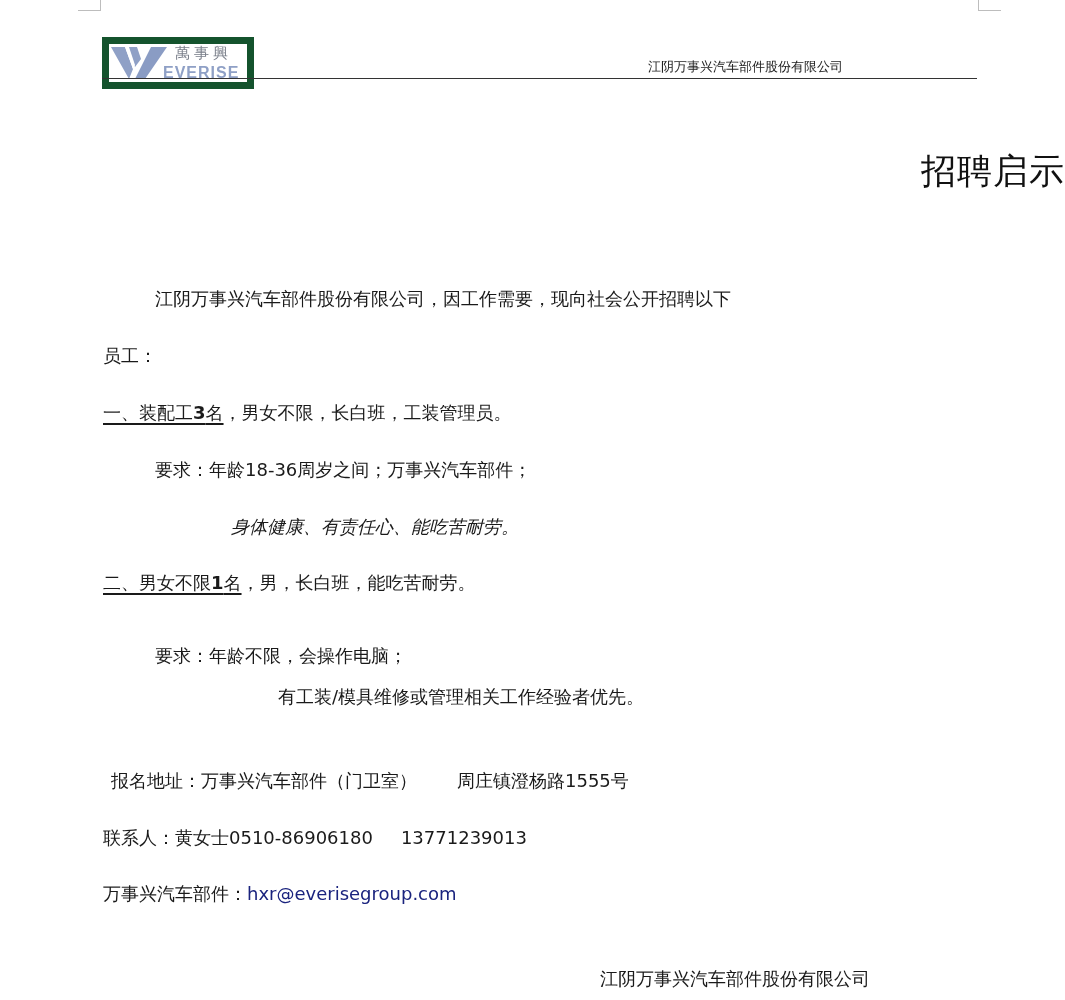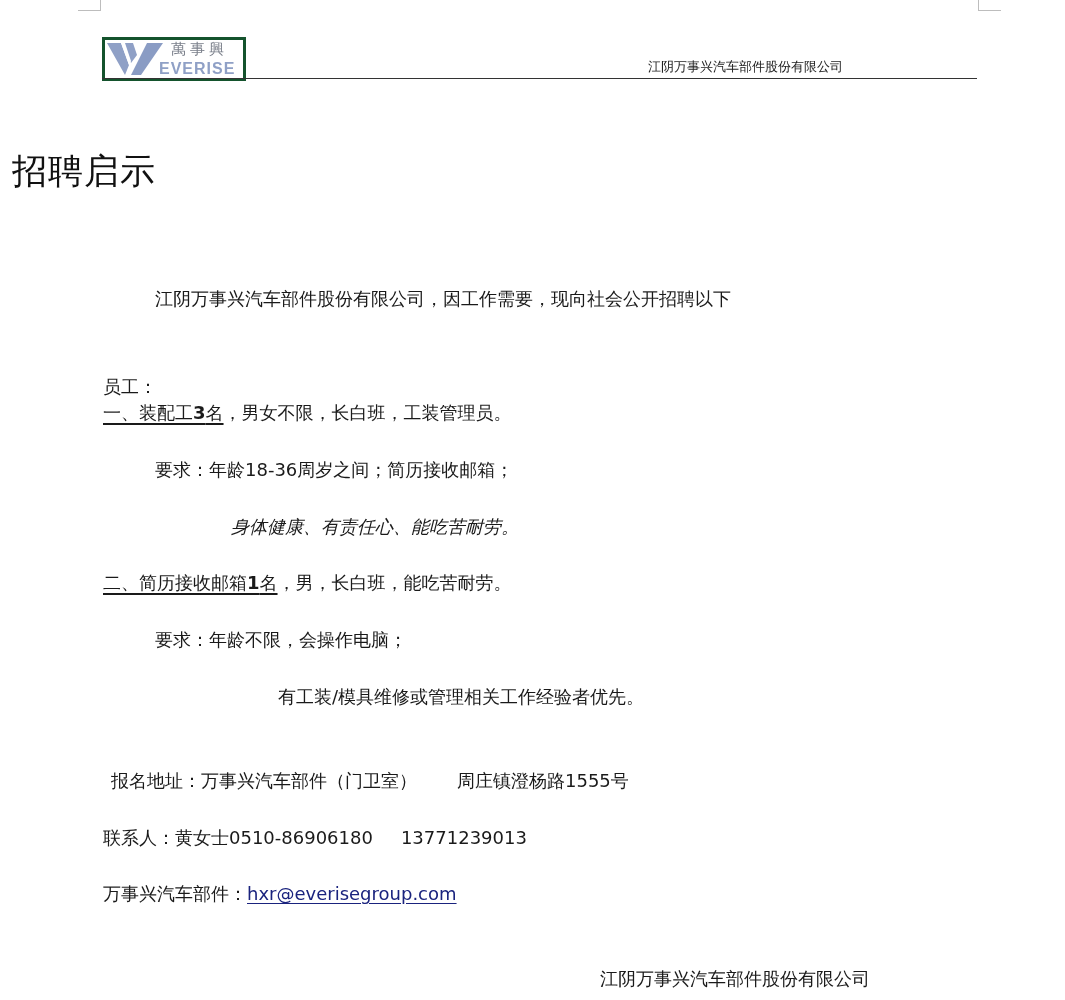--- a/index.html
+++ b/index.html
@@ -10,44 +10,44 @@
     color: #1a1a1a;
   }
   .crop-mark { position: absolute; border-color: #bdbdbd; border-style: solid; width: 22px; height: 10px; }
   .crop-tl { left: 78px; top: 0; border-width: 0 1px 1px 0; }
   .crop-tr { left: 978px; top: 0; border-width: 0 0 1px 1px; }
 
   .header { position: absolute; left: 102px; top: 37px; width: 875px; height: 42px; }
   .header-rule { position: absolute; left: 0; right: 0; bottom: 0; height: 0; border-bottom: 1.5px solid #333; }
   .logo {
     position: absolute; left: 0; top: 0; width: 138px; height: 38px;
-    border: 3px solid #14532d; background: #fff; overflow: hidden;
+    border: 7px solid #14532d; background: #fff; overflow: hidden;
   }
   .logo-w { position: absolute; left: 2px; top: 1px; }
   .logo-cn {
     position: absolute; left: 66px; top: 0px; font-size: 15px; letter-spacing: 4px;
     color: #7a7f8a; font-family: "DejaVu Serif", serif;
   }
   .logo-en {
     position: absolute; left: 54px; top: 20px; font-size: 16px; font-weight: bold;
     color: #8fa0c6; letter-spacing: 1px; font-family: "Liberation Sans", sans-serif; text-align: center;
   }
   .header-company {
     position: absolute; left: 546px; top: 21px; font-size: 13px; color: #222;
   }
 
   .title {
-    position: absolute; left: 0; width: 1065px; top: 148px; text-align: left;
+    position: absolute; left: 0; width: 1065px; top: 148px; text-align: right;
     font-size: 35px; color: #111; letter-spacing: 1px; padding-left: 12px; box-sizing: border-box;
   }
 
   .line { position: absolute; font-size: 18px; white-space: nowrap; color: #1a1a1a; }
   .u { text-decoration: underline; text-decoration-thickness: 1.5px; text-underline-offset: 4px; }
   .b { font-weight: bold; }
-  .email { color: #1a237e; text-decoration: underline; text-underline-offset: 3px; }
+  .email { color: #1a237e; text-underline-offset: 3px; }
 </style>
 </head>
 <body>
 
 <div class="crop-mark crop-tl"></div>
 <div class="crop-mark crop-tr"></div>
 
 <div class="header">
   <div class="logo">
     <svg class="logo-w" width="60" height="36" viewBox="0 0 60 36">
@@ -59,34 +59,34 @@
     <span class="logo-cn">萬事興</span>
     <span class="logo-en">EVERISE</span>
   </div>
   <span class="header-company">江阴万事兴汽车部件股份有限公司</span>
   <div class="header-rule"></div>
 </div>
 
 <div class="title">招聘启示</div>
 
 <div class="line" style="left:155px; top:287px;">江阴万事兴汽车部件股份有限公司，因工作需要，现向社会公开招聘以下</div>
-<div class="line" style="left:103px; top:344px;margin-top:31px;">员工：</div>
+<div class="line" style="left:103px; top:344px;">员工：</div>
 
 <div class="line" style="left:103px; top:401px;">
   <span class="u"><span>一、装配工</span><span class="b">3</span><span>名</span></span><span>，男女不限，长白班，工装管理员。</span>
 </div>
 <div class="line" style="left:155px; top:458px;">
-  <span>要求：</span><span>年龄18-36周岁之间；简历接收邮箱；</span>
+  <span>要求：</span><span>年龄18-36周岁之间；万事兴汽车部件；</span>
 </div>
 <div class="line" style="left:231px; top:515px;font-style:italic;">身体健康、有责任心、能吃苦耐劳。</div>
 
 <div class="line" style="left:103px; top:571px;">
-  <span class="u"><span>二、简历接收邮箱</span><span class="b">1</span><span>名</span></span><span>，男，长白班，能吃苦耐劳。</span>
+  <span class="u"><span>二、男女不限</span><span class="b">1</span><span>名</span></span><span>，男，长白班，能吃苦耐劳。</span>
 </div>
-<div class="line" style="left:155px; top:628px;">
+<div class="line" style="left:155px; top:644px;">
   <span>要求：</span><span>年龄不限，会操作电脑；</span>
 </div>
 <div class="line" style="left:231px; top:685px;margin-left:47px;">有工装/模具维修或管理相关工作经验者优先。</div>
 
 <div class="line" style="left:111px; top:769px;">
   <span>报名地址：</span><span>万事兴汽车部件（门卫室）</span><span style="display:inline-block; width:40px;"></span><span>周庄镇澄杨路1555号</span>
 </div>
 <div class="line" style="left:103px; top:826px;">
   <span>联系人：</span><span>黄女士0510-86906180</span><span style="display:inline-block; width:28px;"></span><span>13771239013</span>
 </div>

